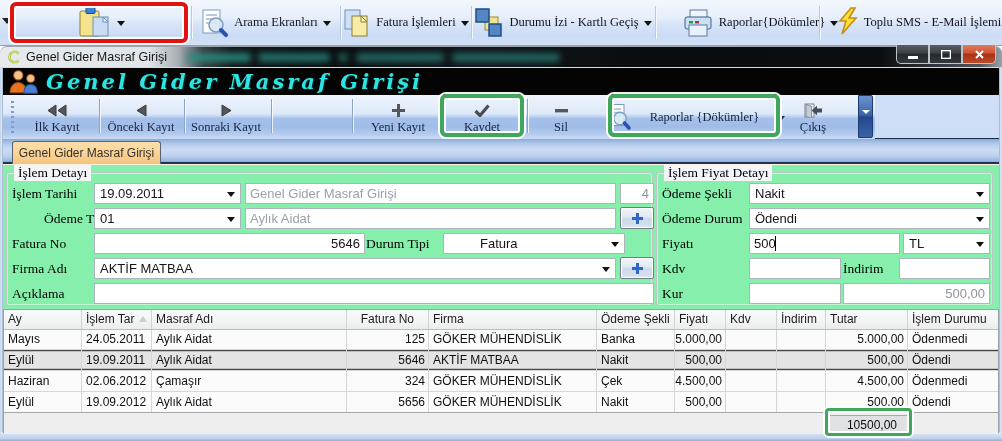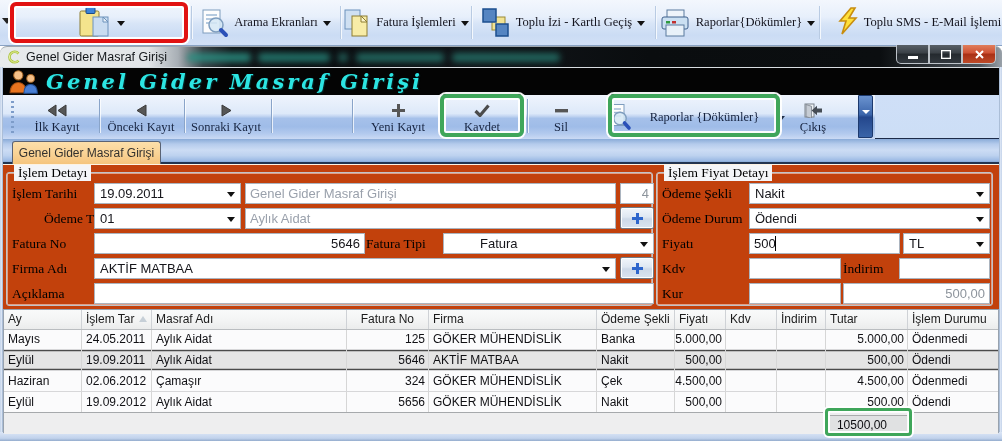--- a/index.html
+++ b/index.html
@@ -66,21 +66,21 @@
   #tabstrip { left:3px; top:139px; width:996px; height:23px;
     background:linear-gradient(180deg,#8aabd8 0%,#b5cbec 22%,#ccdcf4 48%,#bdd2ef 72%,#9cbae4 94%,#85a8d6 100%); }
   #tab-navy-line { left:3px; top:162px; width:996px; height:1.5px; background:#22334f; }
   #tab-warm-line { left:3px; top:163.5px; width:996px; height:1.5px; background:#fdf2e2; }
   #tab-active { position:absolute; left:9px; top:2px; width:149px; height:22.5px; z-index:5;
     background:linear-gradient(180deg,#fcdfAA 0%,#f9d294 55%,#f5c47d 100%);
     border:1px solid #5a6374; border-bottom:none; border-radius:3px 3px 0 0;
     display:flex; align-items:center; justify-content:center; font-size:12px; color:#33312e; white-space:nowrap; }
 
   
-  #form-area { left:3px; top:165px; width:996px; height:144px; background:#c2410c; }
+  #form-area { left:3px; top:165px; width:996px; height:144px; background:#86efac; }
   .grp { position:absolute; border:1px solid #c0c3c8; border-radius:3px; box-shadow:inset 0 0 0 0.5px #fdfdfe; }
   .grp-title { position:absolute; font-family:"Liberation Serif", serif; font-size:13.5px; color:#000; background:#f4f5f8; padding:0 4px; z-index:2; }
   .flabel { position:absolute; font-family:"Liberation Serif", serif; font-size:13.5px; color:#000; }
   .tbx { position:absolute; height:21px; border:1px solid #abb4bf; background:#fff; font-family:"Liberation Sans", sans-serif;
     font-size:13px; color:#15151a; padding:0 4px; outline:none; }
   .tbx::placeholder { color:#9aa1ac; opacity:1; }
   .tbx.right { text-align:right; }
   .tbx.ro { color:#8d949c; }
   .combo { position:absolute; height:21px; border:1px solid #abb4bf; background:#fff; display:flex; align-items:center;
     font-size:13px; color:#15151a; padding:0 18px 0 5px; }
@@ -97,21 +97,21 @@
   .g-header .gc { border-right:1px solid #cfd2d6; display:flex; align-items:center; padding:0 4px; position:relative; overflow:hidden; }
   .g-row { display:flex; height:20.8px; background:#fbfbfc; border-bottom:1px solid #d7d7d9; color:#101014; }
   .g-row.sel { background:#e4e4e4; box-shadow:inset 0 1.3px 0 #4a4a4a, inset 0 -1.3px 0 #4a4a4a; }
   .g-row .gc { border-right:1px solid #d6d6d6; display:flex; align-items:center; padding:0 4px; overflow:hidden; white-space:nowrap; }
   .gc.num { justify-content:flex-end; padding-right:3px !important; }
   .gc.hnum { justify-content:flex-end; padding-right:14px; }
   .c0{width:78px;} .c1{width:70px;} .c2{width:195px;} .c3{width:82px;} .c4{width:168px;}
   .c5{width:78px;} .c6{width:51px;} .c7{width:51px;} .c8{width:49px;} .c9{width:82px;} .c10{flex:1; border-right:none !important;}
   #g-footer { position:absolute; left:0; top:102px; width:994px; height:22px; background:#eeeeef; border-top:1px solid #a6a9ac; }
   #g-footer .total-cell { position:absolute; left:821px; top:2px; width:83px; height:19px; background:#e0e1e2; border:1px solid #aaabac;
-    display:flex; align-items:center; justify-content:flex-end; padding:0 20px; color:#0c0c10; }
+    display:flex; align-items:center; justify-content:flex-end; padding:0 10px; color:#0c0c10; }
   .sort-glyph { position:absolute; right:4px; top:6px; width:0; height:0;
     border-left:4px solid transparent; border-right:4px solid transparent; border-bottom:6px solid #c6cfd7; }
 
   svg { display:block; }
 </style>
 </head>
 <body>
 
 <div id="screen">
 
@@ -161,26 +161,26 @@
     <div class="menu-sep" style="left:471px;"></div>
 
     <div class="menu-item" style="left:473px; width:180px;">
       <span>
         <svg width="30" height="30" viewBox="0 0 30 30">
           <rect x="11" y="9" width="13" height="13" fill="#f2e394" stroke="#9a8a35"></rect>
           <rect x="2" y="1" width="13" height="13" fill="#5585c2" stroke="#1d4f8e" stroke-width="1.5"></rect>
           <rect x="15" y="16" width="12" height="12" fill="#5585c2" stroke="#1d4f8e" stroke-width="1.5"></rect>
         </svg>
       </span>
-      <span>Toplu İzi - Kartlı Geçiş</span>
+      <span>Durumu İzi - Kartlı Geçiş</span>
       <span class="dd-arrow"></span>
     </div>
     <div class="menu-sep" style="left:655px;"></div>
 
-    <div class="menu-item" style="left:657px; width:160px;">
+    <div class="menu-item" style="left:680px; width:160px;">
       <span>
         <svg width="32" height="30" viewBox="0 0 32 30">
           <rect x="8" y="2" width="17" height="9" fill="#eef4fa" stroke="#5a7a9e"></rect>
           <rect x="3" y="9" width="26" height="12" rx="2" fill="#cbe0f2" stroke="#3f618c"></rect>
           <rect x="7" y="17" width="18" height="11" fill="#e8f1f9" stroke="#5a7a9e"></rect>
           <rect x="7" y="13" width="4" height="2.5" fill="#2f9940"></rect>
           <rect x="13" y="13" width="4" height="2.5" fill="#c03030"></rect>
         </svg>
       </span>
       <span>Raporlar{Dökümler}</span>
@@ -383,22 +383,22 @@
     </div>
     <input class="tbx" style="left: 242px; top: 43px; width: 371px;" placeholder="Aylık Aidat">
     <div class="plusbtn" style="left:617px; top:42px;">
       <svg width="13" height="13" viewBox="0 0 13 13">
           <path d="M5 1 h3 v4 h4 v3 h-4 v4 h-3 v-4 H1 v-3 h4 Z" fill="#2e66cc"></path>
         </svg>
     </div>
 
     <span class="flabel" style="left:9px; top:71px;">Fatura No</span>
     <input class="tbx right" style="left: 91px; top: 68px; width: 271px;" value="5646">
-    <span class="flabel" style="left:363px; top:71px;">Fatura Tipi</span>
-    <div class="combo" style="left:440px; top:68px; width:211px;padding-left:36px;">
+    <span class="flabel" style="left:363px; top:71px;">Durum Tipi</span>
+    <div class="combo" style="left:440px; top:68px; width:182px;padding-left:36px;">
       <span>Fatura</span>
       <span class="co-arrow"></span>
     </div>
 
     <span class="flabel" style="left:9px; top:96px;">Firma Adı</span>
     <div class="combo" style="left:91px; top:93px; width:522px;">
       <span>AKTİF MATBAA</span>
       <span class="co-arrow"></span>
     </div>
     <div class="plusbtn" style="left:617px; top:92px;">

